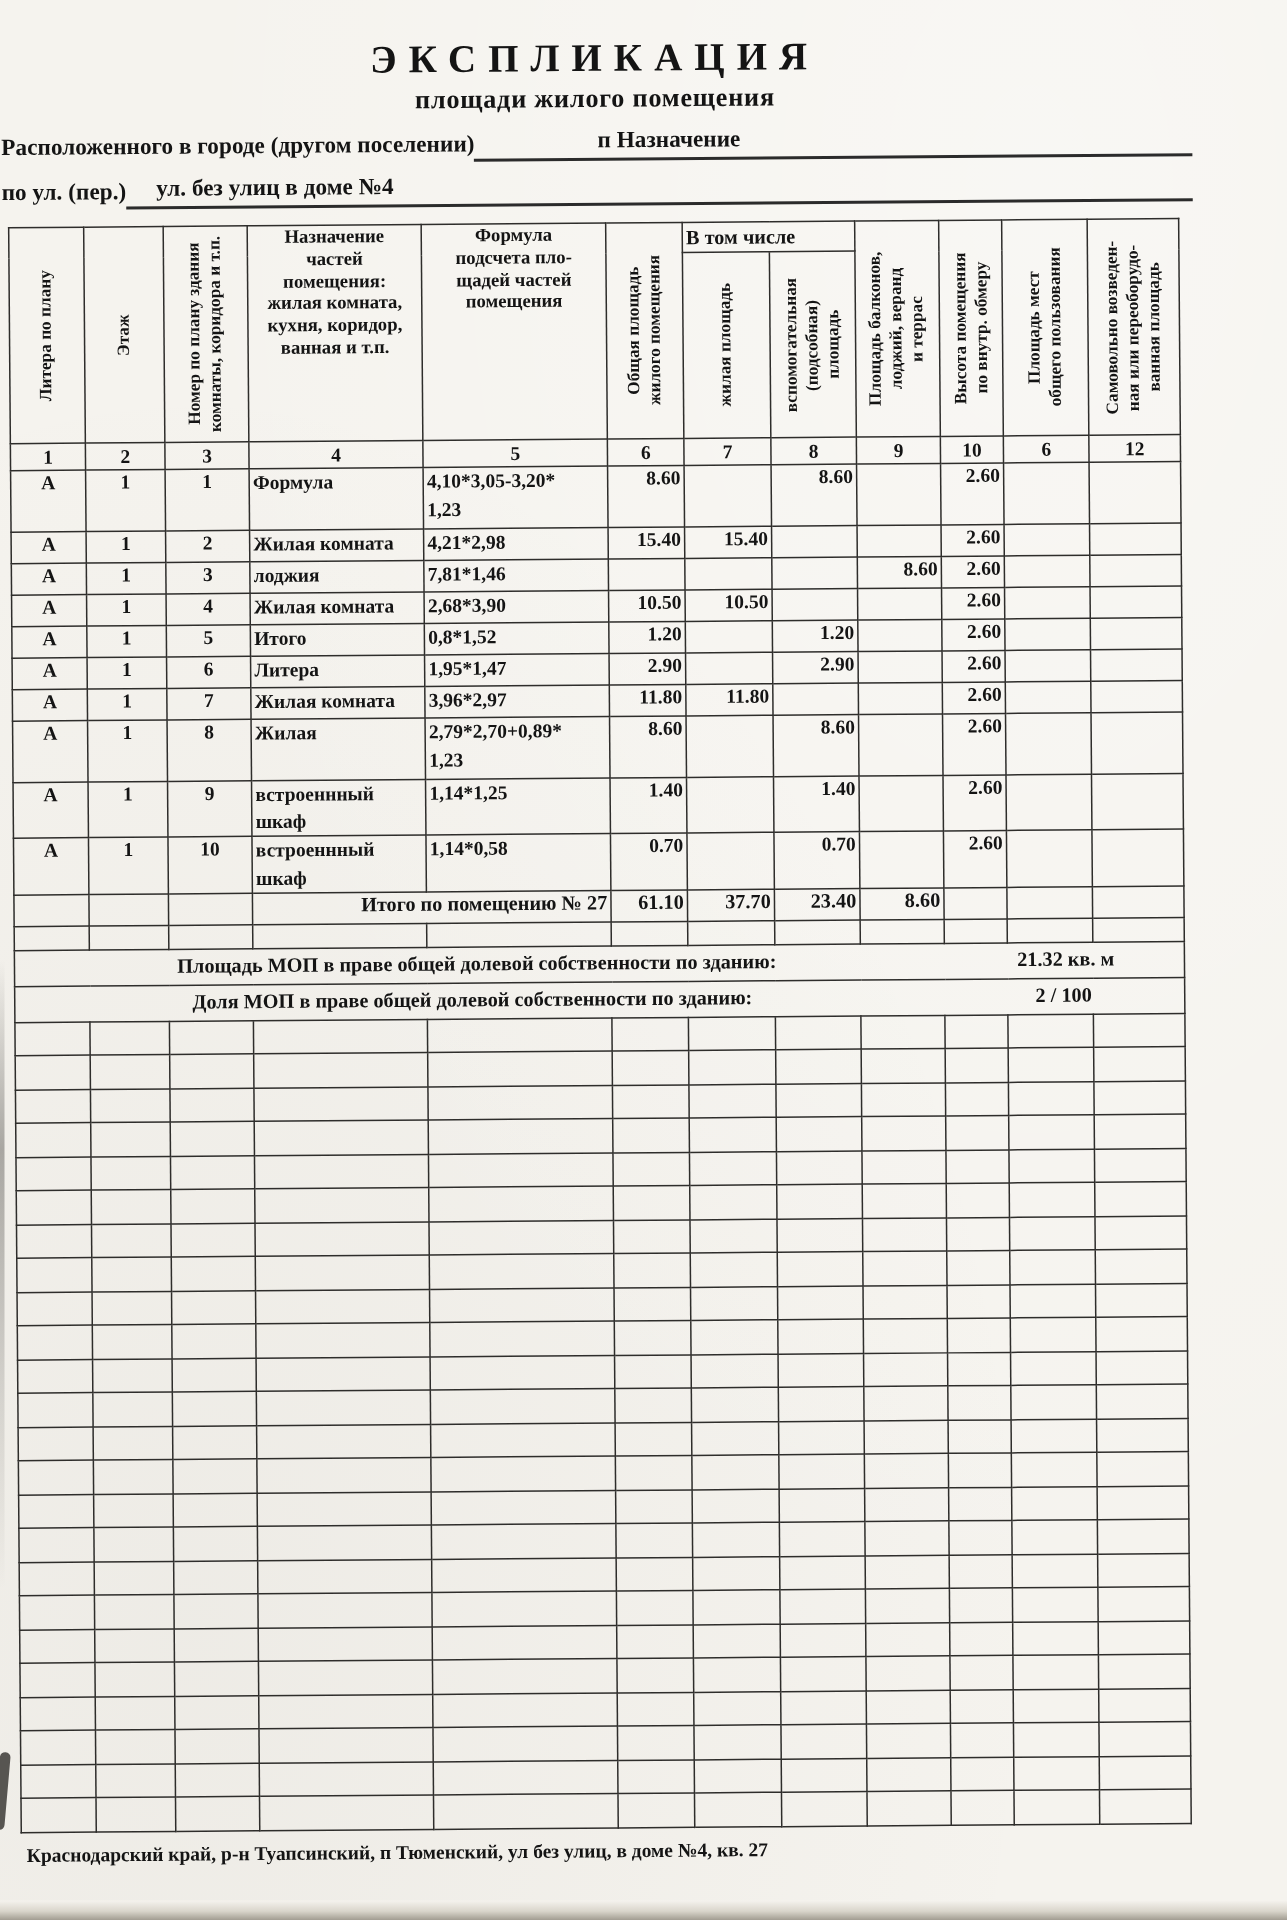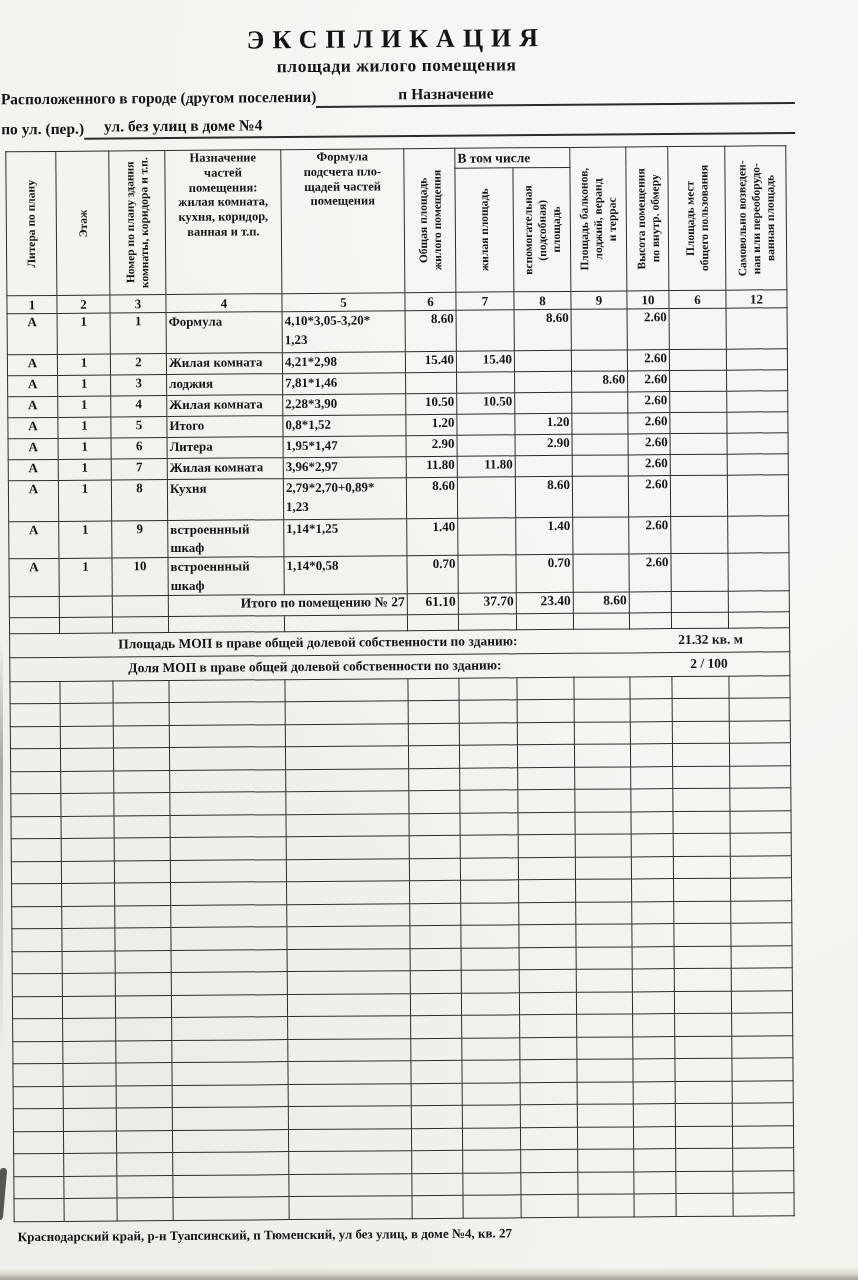--- a/index.html
+++ b/index.html
@@ -268,21 +268,21 @@
           <td class="c-val">8.60</td>
           <td class="c-val">2.60</td>
           <td class="c-val"></td>
           <td class="c-val"></td>
         </tr>
         <tr class="drow">
           <td class="c-lit">А</td>
           <td class="c-flr">1</td>
           <td class="c-num">4</td>
           <td class="c-name">Жилая комната</td>
-          <td class="c-form">2,28*3,90</td>
+          <td class="c-form">2,68*3,90</td>
           <td class="c-val">10.50</td>
           <td class="c-val">10.50</td>
           <td class="c-val"></td>
           <td class="c-val"></td>
           <td class="c-val">2.60</td>
           <td class="c-val"></td>
           <td class="c-val"></td>
         </tr>
         <tr class="drow">
           <td class="c-lit">А</td>
@@ -323,21 +323,21 @@
           <td class="c-val"></td>
           <td class="c-val"></td>
           <td class="c-val">2.60</td>
           <td class="c-val"></td>
           <td class="c-val"></td>
         </tr>
         <tr class="drow rh-2l">
           <td class="c-lit">А</td>
           <td class="c-flr">1</td>
           <td class="c-num">8</td>
-          <td class="c-name">Кухня</td>
+          <td class="c-name">Жилая</td>
           <td class="c-form">2,79*2,70+0,89*
 1,23</td>
           <td class="c-val">8.60</td>
           <td class="c-val"></td>
           <td class="c-val">8.60</td>
           <td class="c-val"></td>
           <td class="c-val">2.60</td>
           <td class="c-val"></td>
           <td class="c-val"></td>
         </tr>

